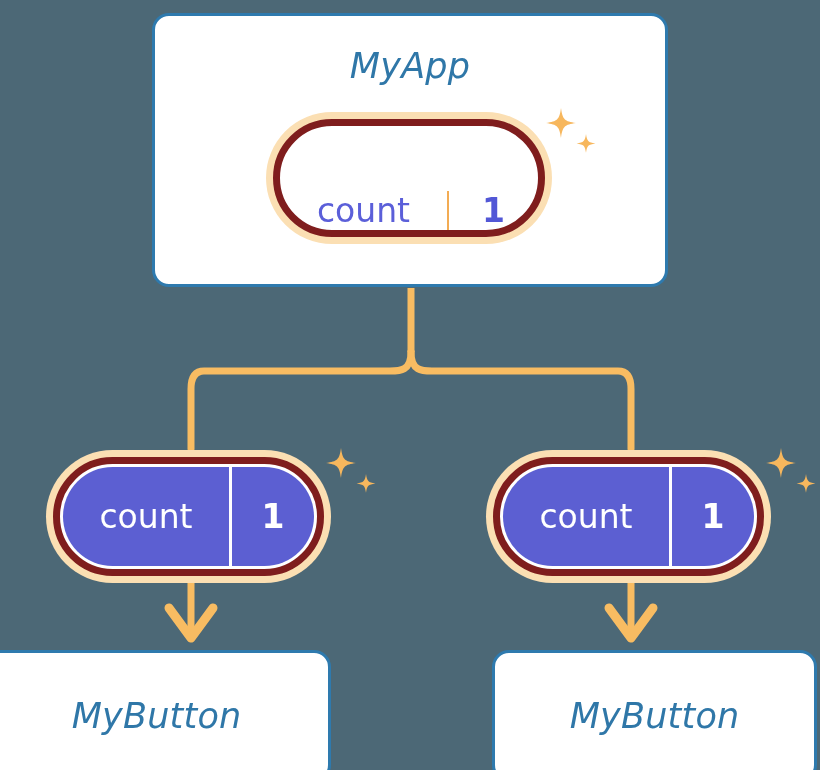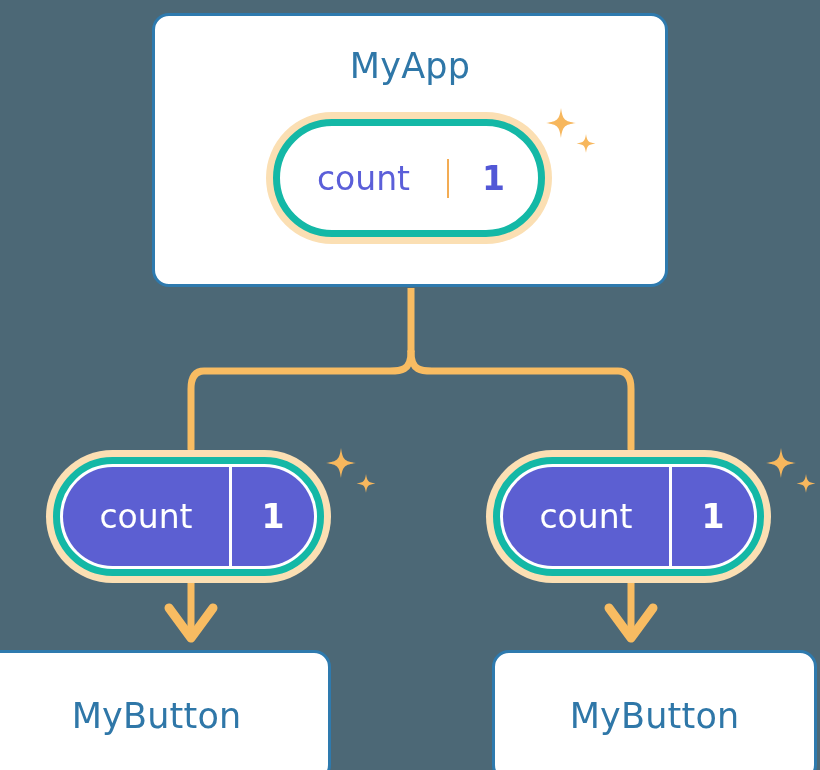--- a/index.html
+++ b/index.html
@@ -45,20 +45,21 @@
     flex-direction: column;
     align-items: center;
   }
   .card-title {
     color: #2f77a8;
     font-size: 35px;
     font-weight: 500;
     letter-spacing: 0.2px;
     line-height: 1;
     white-space: nowrap;
+    font-style: italic;
   }
 
   #card-app {
     left: 152px;
     top: 13px;
     width: 516px;
     height: 274px;
     padding-top: 33px;
   }
 
@@ -87,23 +88,23 @@
     position: relative;
     box-sizing: border-box;
     border-radius: 999px;
     background: #fbdfb3;          
     padding: 7px;
     display: block;
   }
   .pill-inner {
     box-sizing: border-box;
     border-radius: 999px;
-    border: 7px solid #14b8a6;    
-    display: flex;
-    align-items: center;
+    border: 7px solid #7f1d1d;    
+    display: flex;
+    align-items: flex-end;
     overflow: hidden;
   }
   .pill-cell {
     display: flex;
     align-items: center;
     justify-content: center;
     box-sizing: border-box;
     white-space: nowrap;
   }
 

